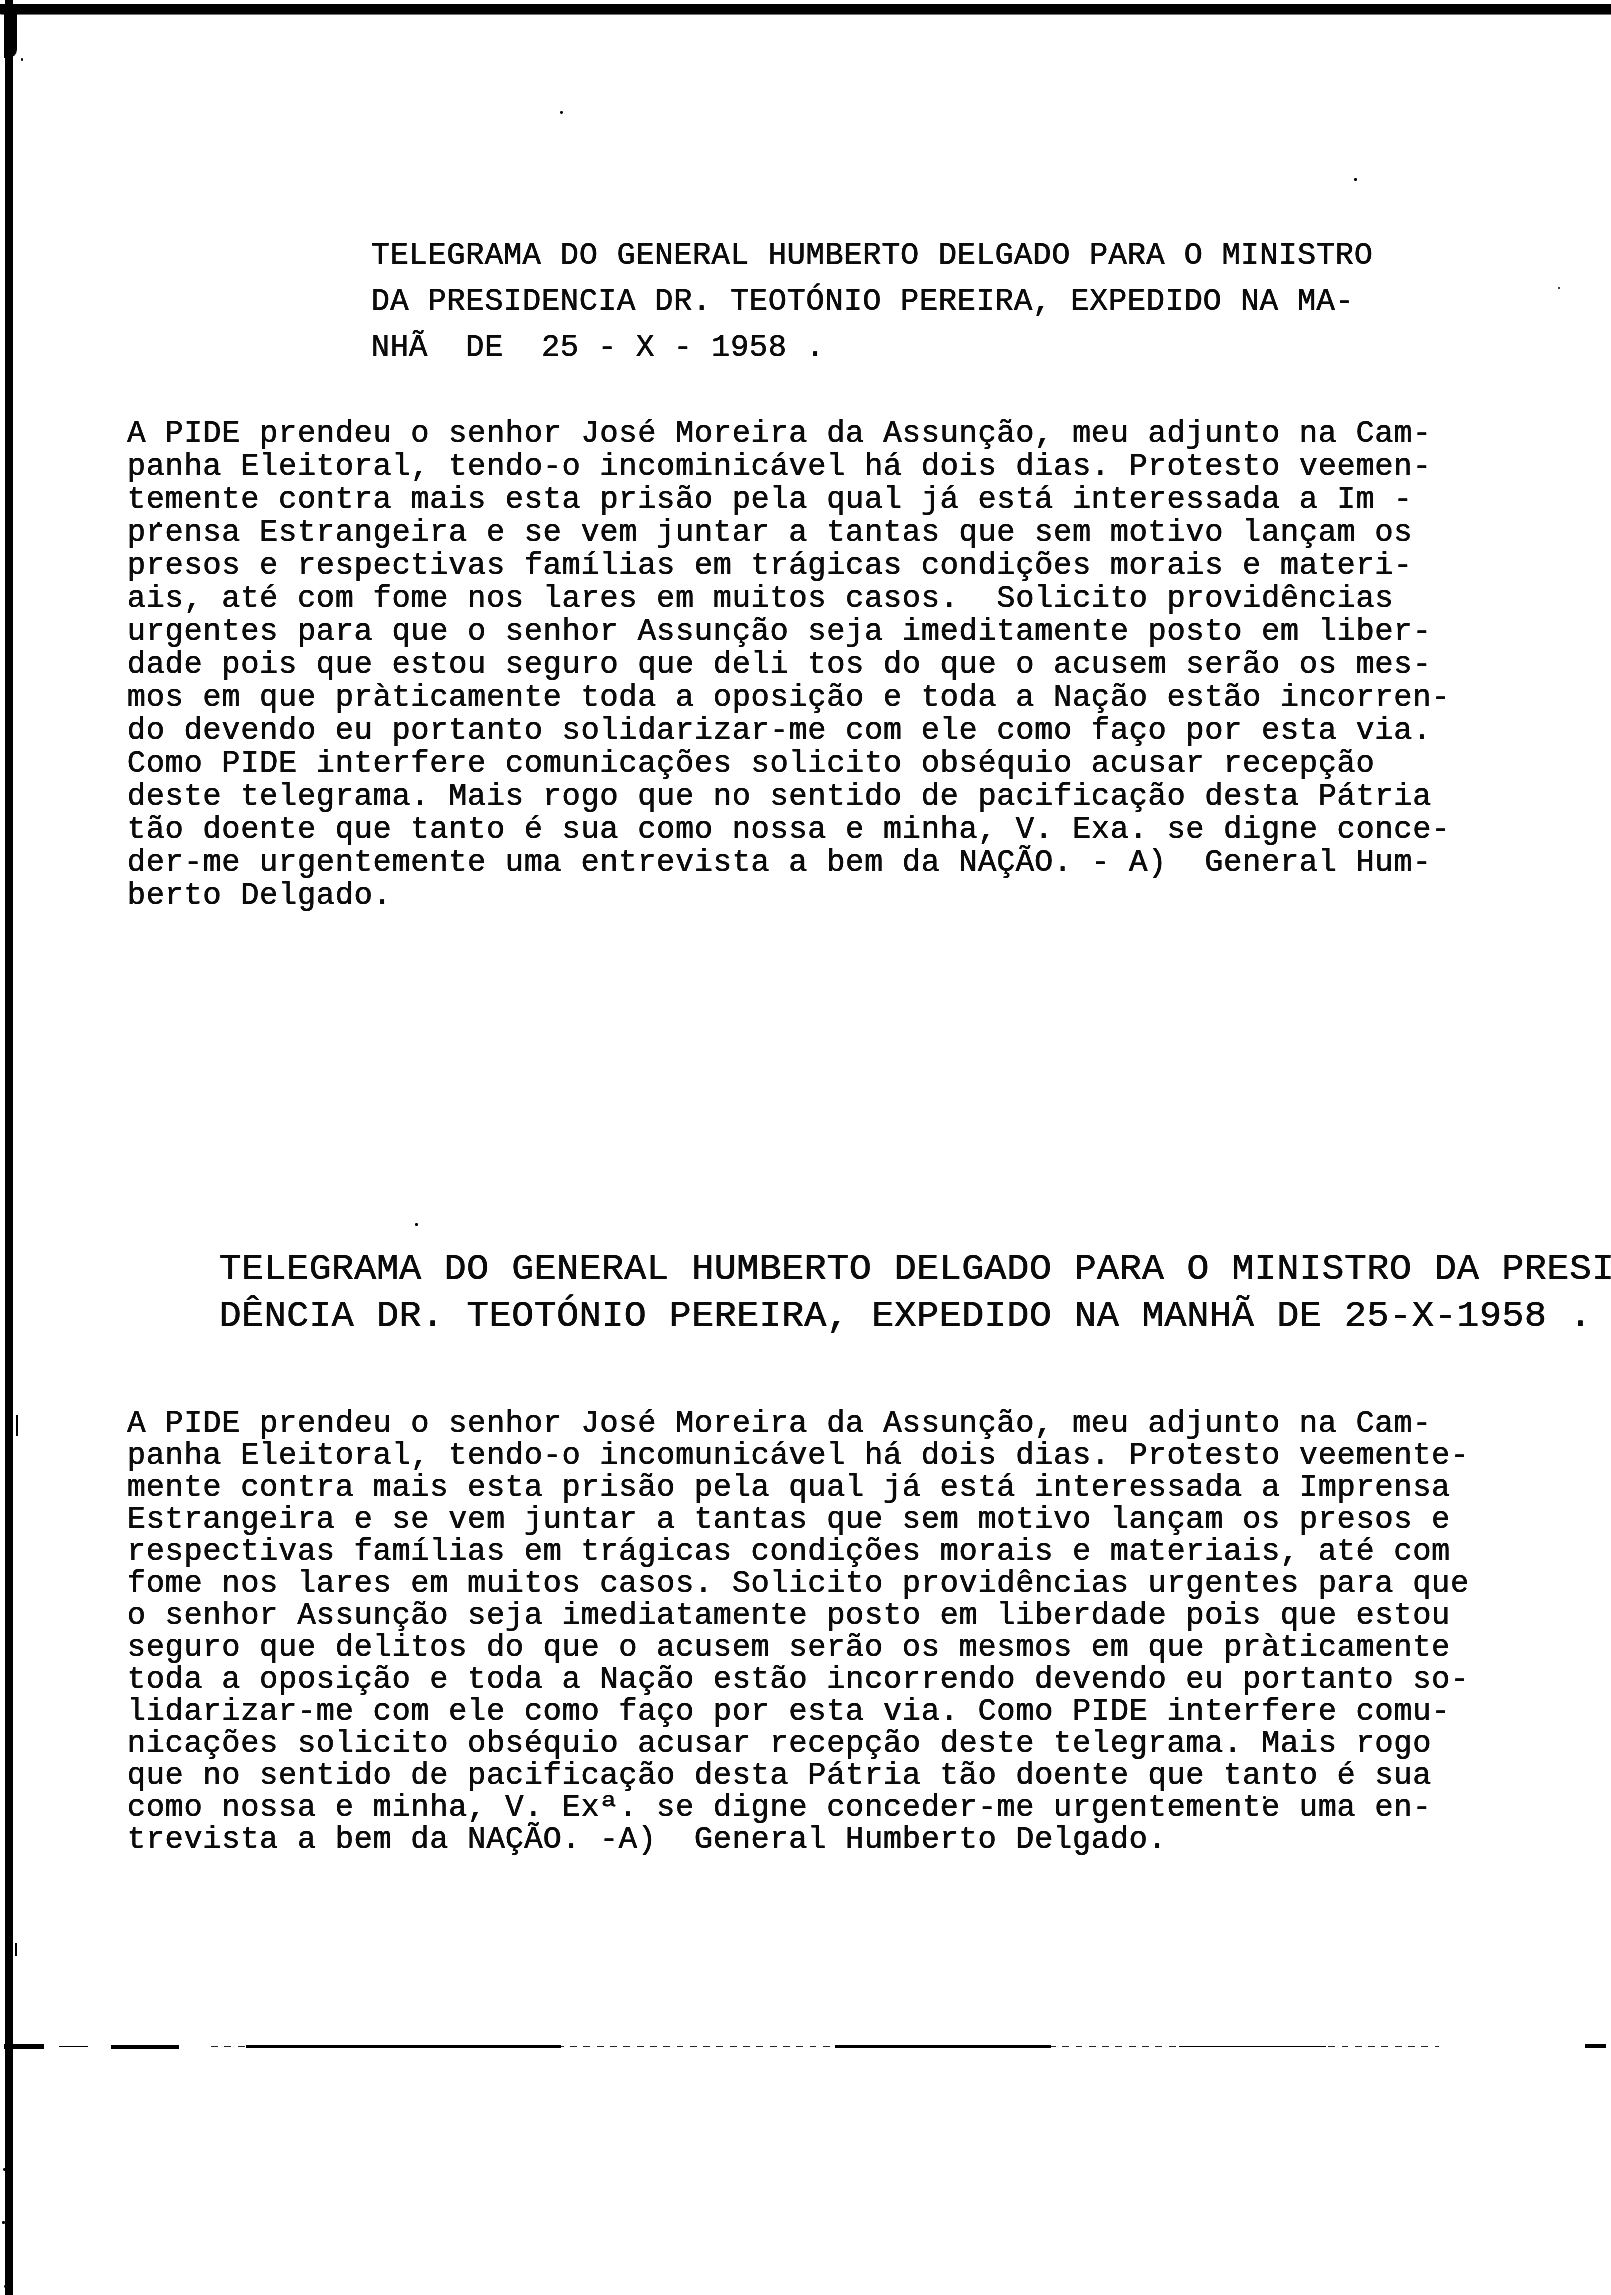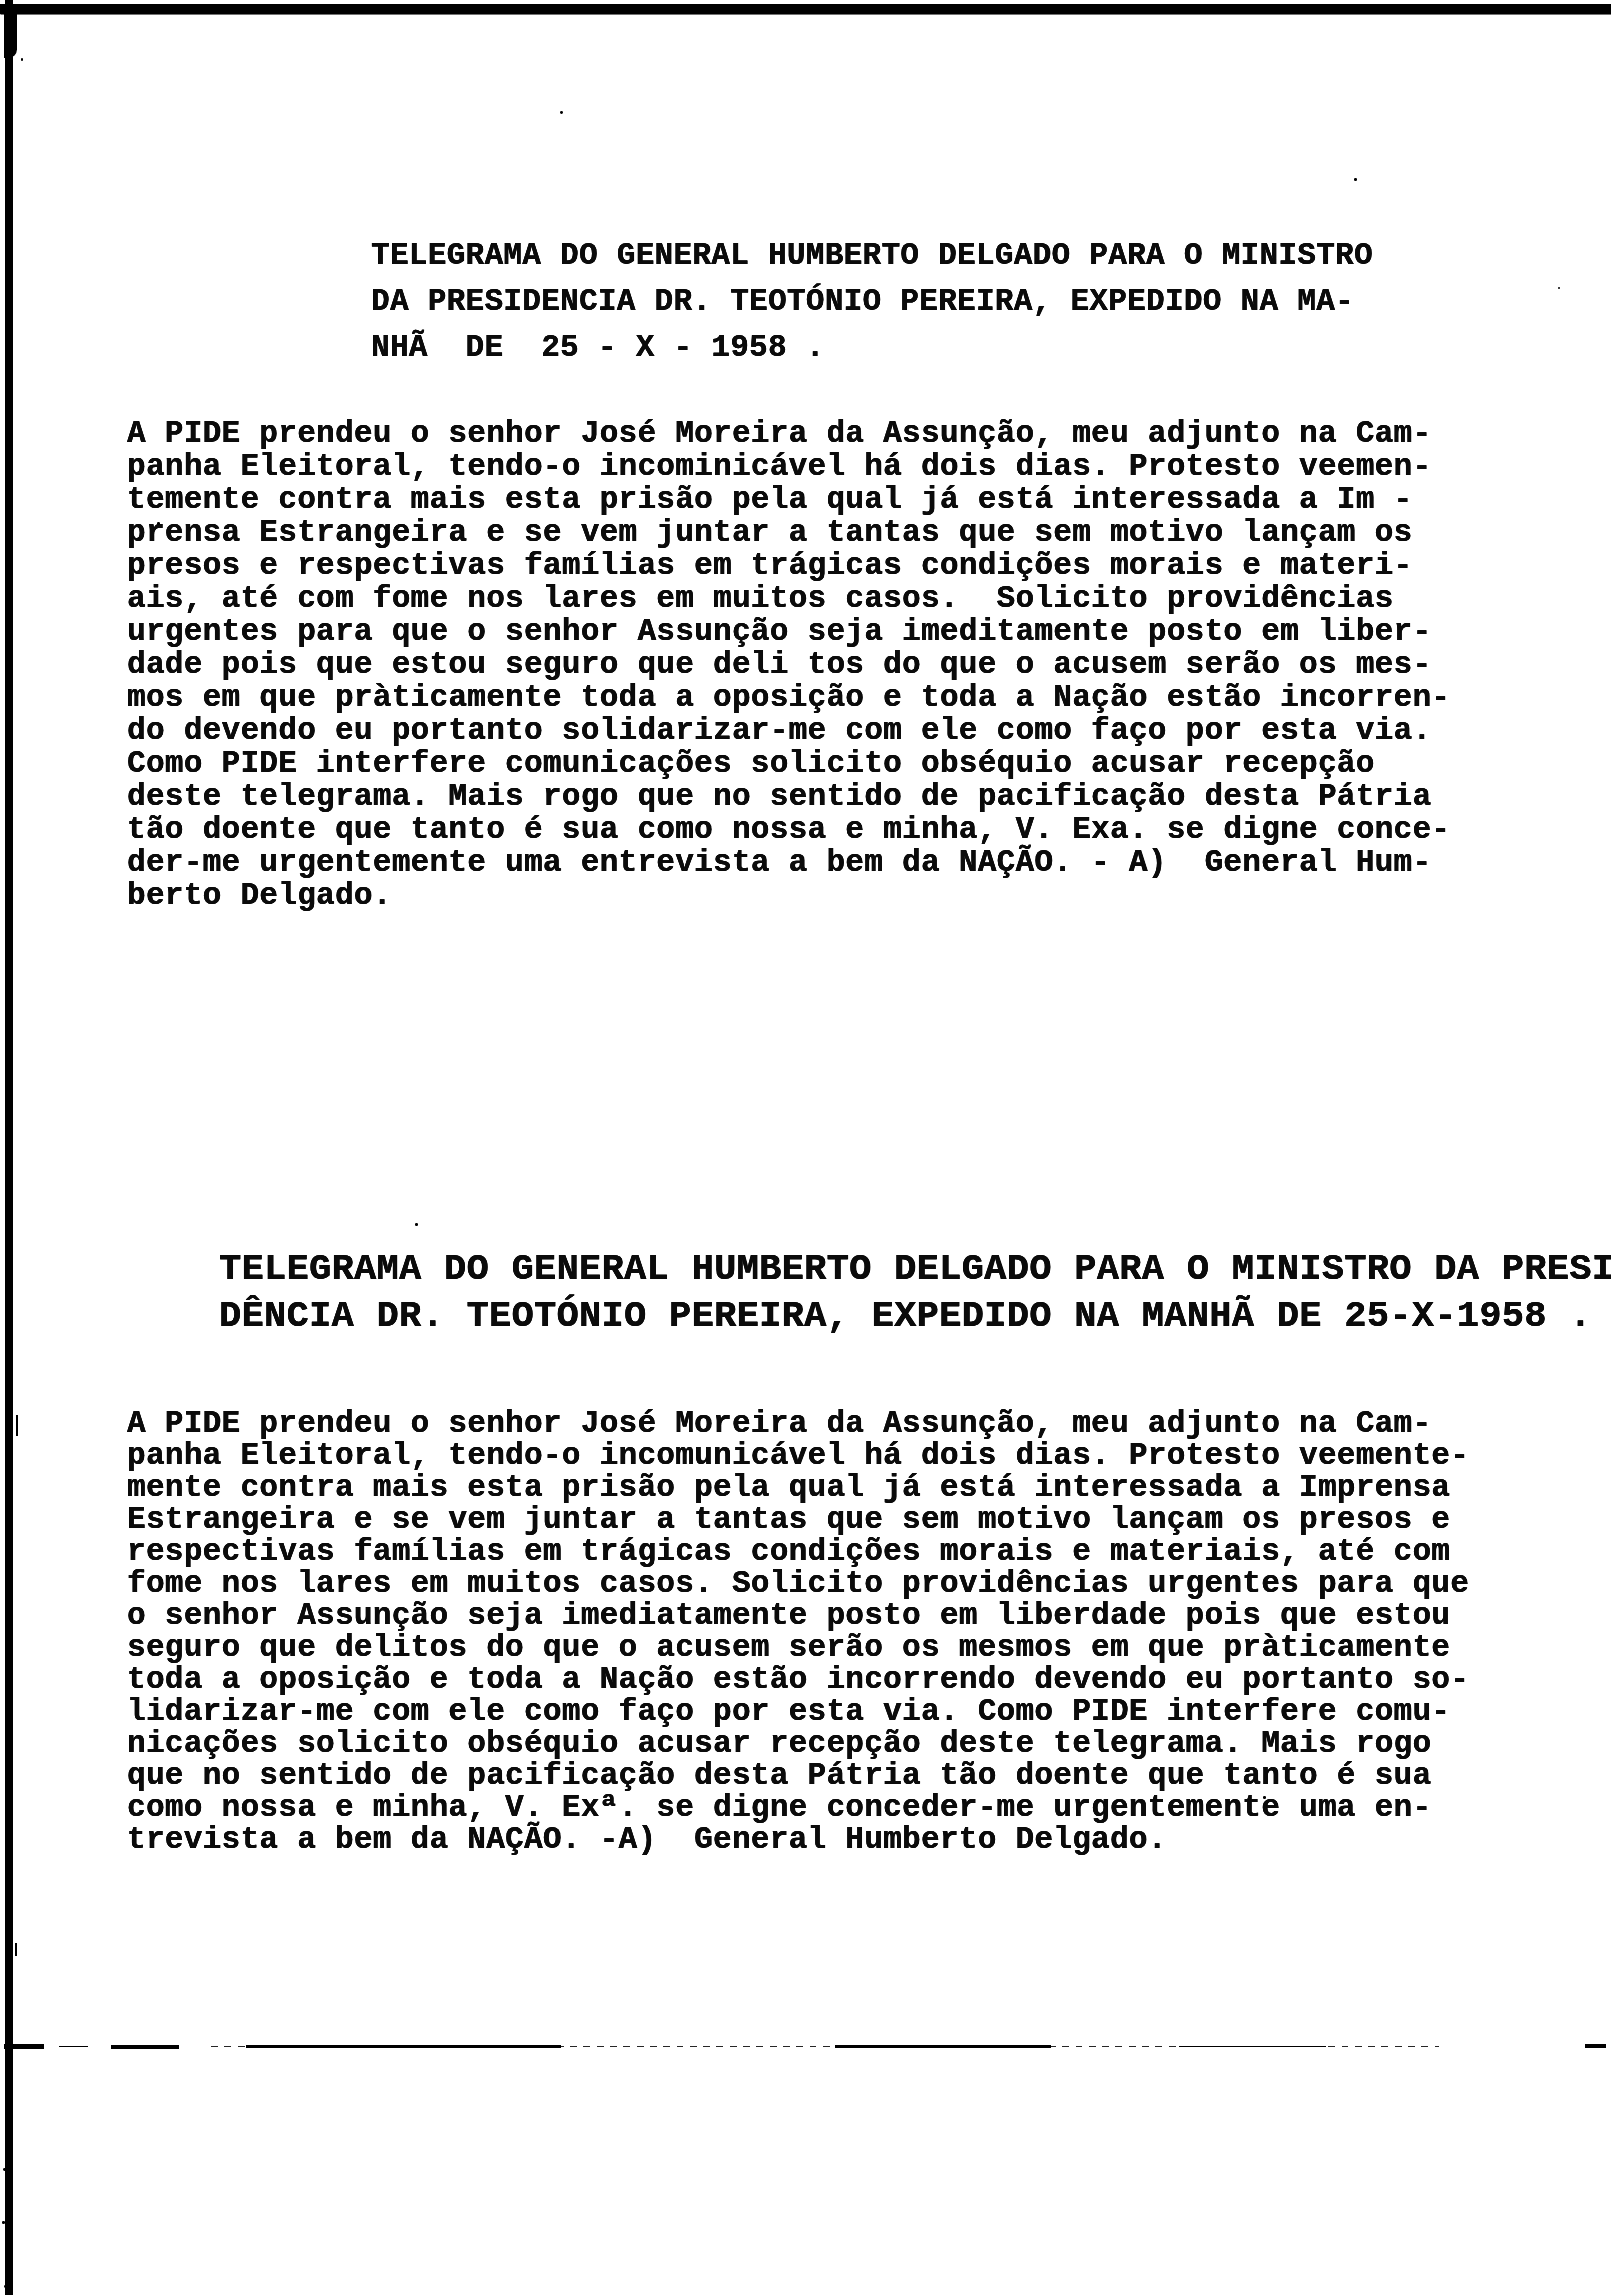--- a/index.html
+++ b/index.html
@@ -36,21 +36,21 @@
     position: absolute;
     left: 3.9px; top: 3.9px;
     width: 12.8px; height: 54px;
     background: #000;
     border-bottom-right-radius: 8.8px;
   }
   
   .tw {
     position: absolute;
     white-space: pre;
-    font-weight: 700;
+    font-weight: 400;
     letter-spacing: 0.3px;
     text-shadow: 0.3px 0 0 currentColor, 0 0.2px 0 currentColor;
     filter: blur(0.2px);
   }
   .h1 {
     left: 371px; top: 233px;
     font-size: 31px; line-height: 46px;
   }
   .b1 {
     left: 127px; top: 417px;

